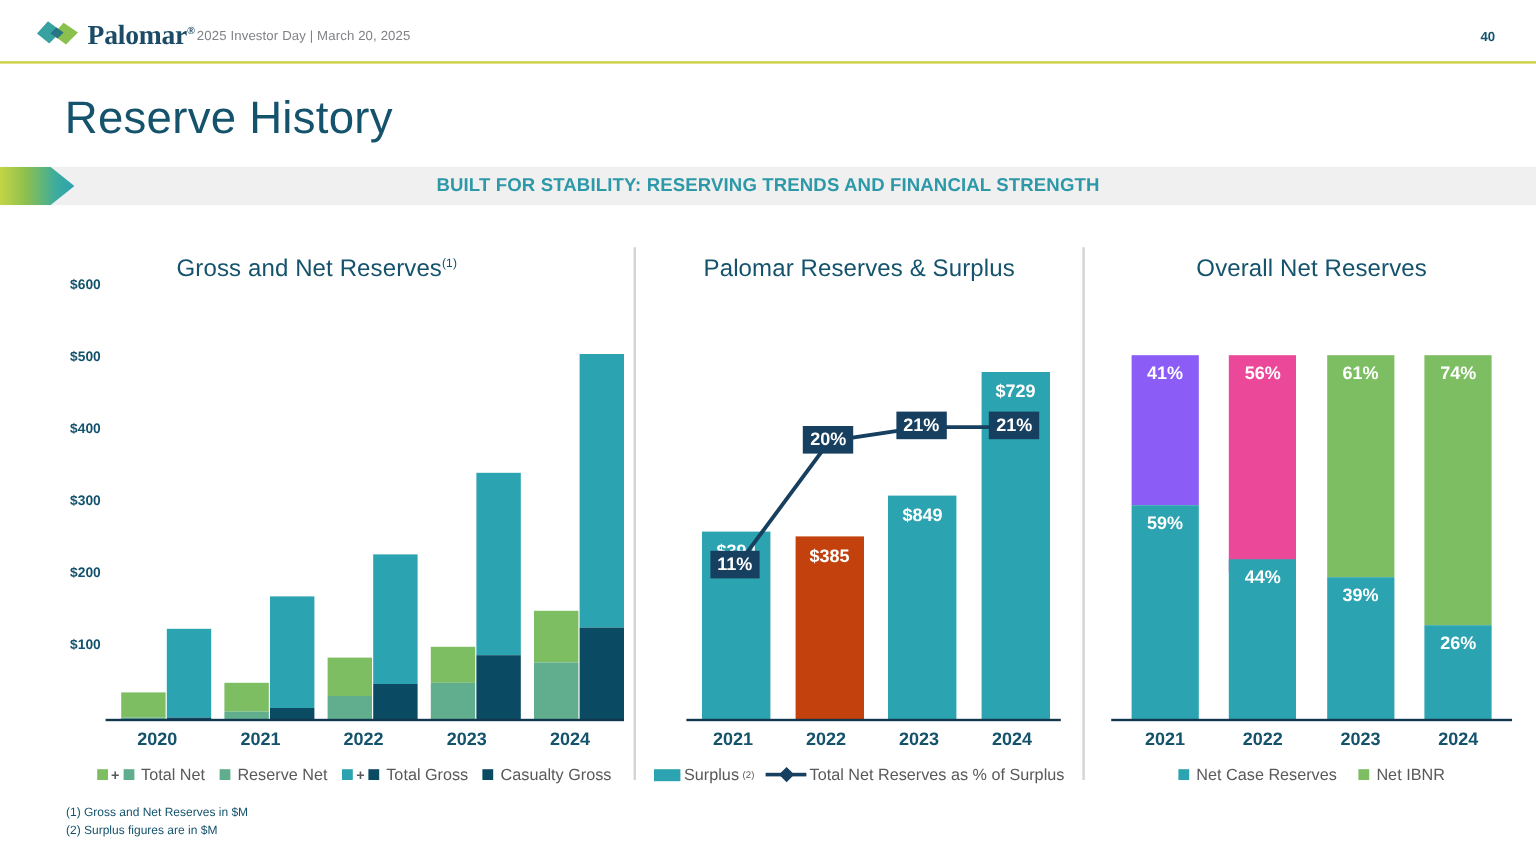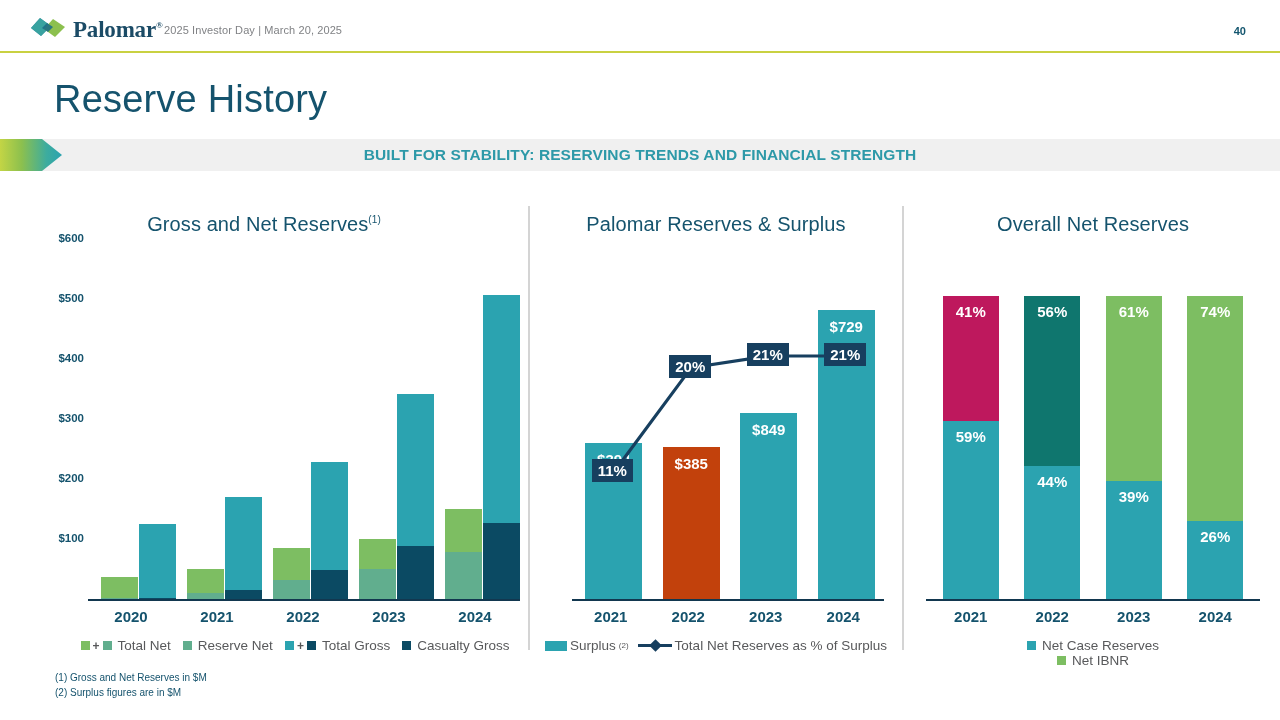--- a/index.html
+++ b/index.html
@@ -82,22 +82,22 @@
 
   
   .c3-plot { position:absolute; left:930px; top:296px; width:326px; height:304px; }
   .c3-base { position:absolute; left:926px; top:599px; width:334px; height:1.6px; background:#12374F; }
   .c3-bar { position:absolute; bottom:0; }
   .c3-seg { position:absolute; left:0; width:100%; display:flex; justify-content:center; }
   .c3-seg span { color:#fff; font-size:15px; font-weight:bold; margin-top:7px; }
   .c3-xlabels { position:absolute; left:926px; top:608px; width:334px; height:26px; }
   .c3-xlabels span { position:absolute; font-size:15px; font-weight:bold; color:#15536D; text-align:center; }
   .legend3 { position:absolute; left:906px; top:638px; width:374px;
-     display:flex; align-items:center; justify-content:center; 
-     font-size:13.5px; color:#58595B;flex-direction:column; }
+     display:flex; align-items:center; justify-content:center; gap:18px;
+     font-size:13.5px; color:#58595B; }
 
   
   .fn { position:absolute; left:55px; bottom:20px; font-size:10px; color:#15536D; line-height:1.45; }
 </style>
 </head>
 <body>
 
 <div class="slide">
 
   <div class="hdr">
@@ -257,29 +257,29 @@
         <span class="lg-line"></span>
         <span>Total Net Reserves as % of Surplus</span>
       </div>
     </div>
 
   <div class="panel p3">
     <div class="ch-title">Overall Net Reserves</div>
   </div>
   <div class="c3-plot" id="c3plot">
       <div class="c3-bar" style="left: 12.75px; width: 56px; height: 304px;">
-        <div class="c3-seg" style="background: #be185d; top: 0px; height: 124.64px;">
+        <div class="c3-seg" style="background: #8b5cf6; top: 0px; height: 124.64px;">
           <span>41%</span>
         </div>
         <div class="c3-seg" style="background: rgb(43, 163, 176); bottom: 0px; height: 179.36px;">
           <span>59%</span>
         </div>
       </div>
       <div class="c3-bar" style="left: 94.25px; width: 56px; height: 304px;">
-        <div class="c3-seg" style="background: #0f766e; top: 0px; height: 181px;">
+        <div class="c3-seg" style="background: #ec4899; top: 0px; height: 181px;">
           <span>56%</span>
         </div>
         <div class="c3-seg" style="background: rgb(43, 163, 176); bottom: 0px; height: 133.76px;">
           <span>44%</span>
         </div>
       </div>
       <div class="c3-bar" style="left: 175.75px; width: 56px; height: 304px;">
         <div class="c3-seg" style="background: rgb(125, 190, 98); top: 0px; height: 185.44px;">
           <span>61%</span>
         </div>

